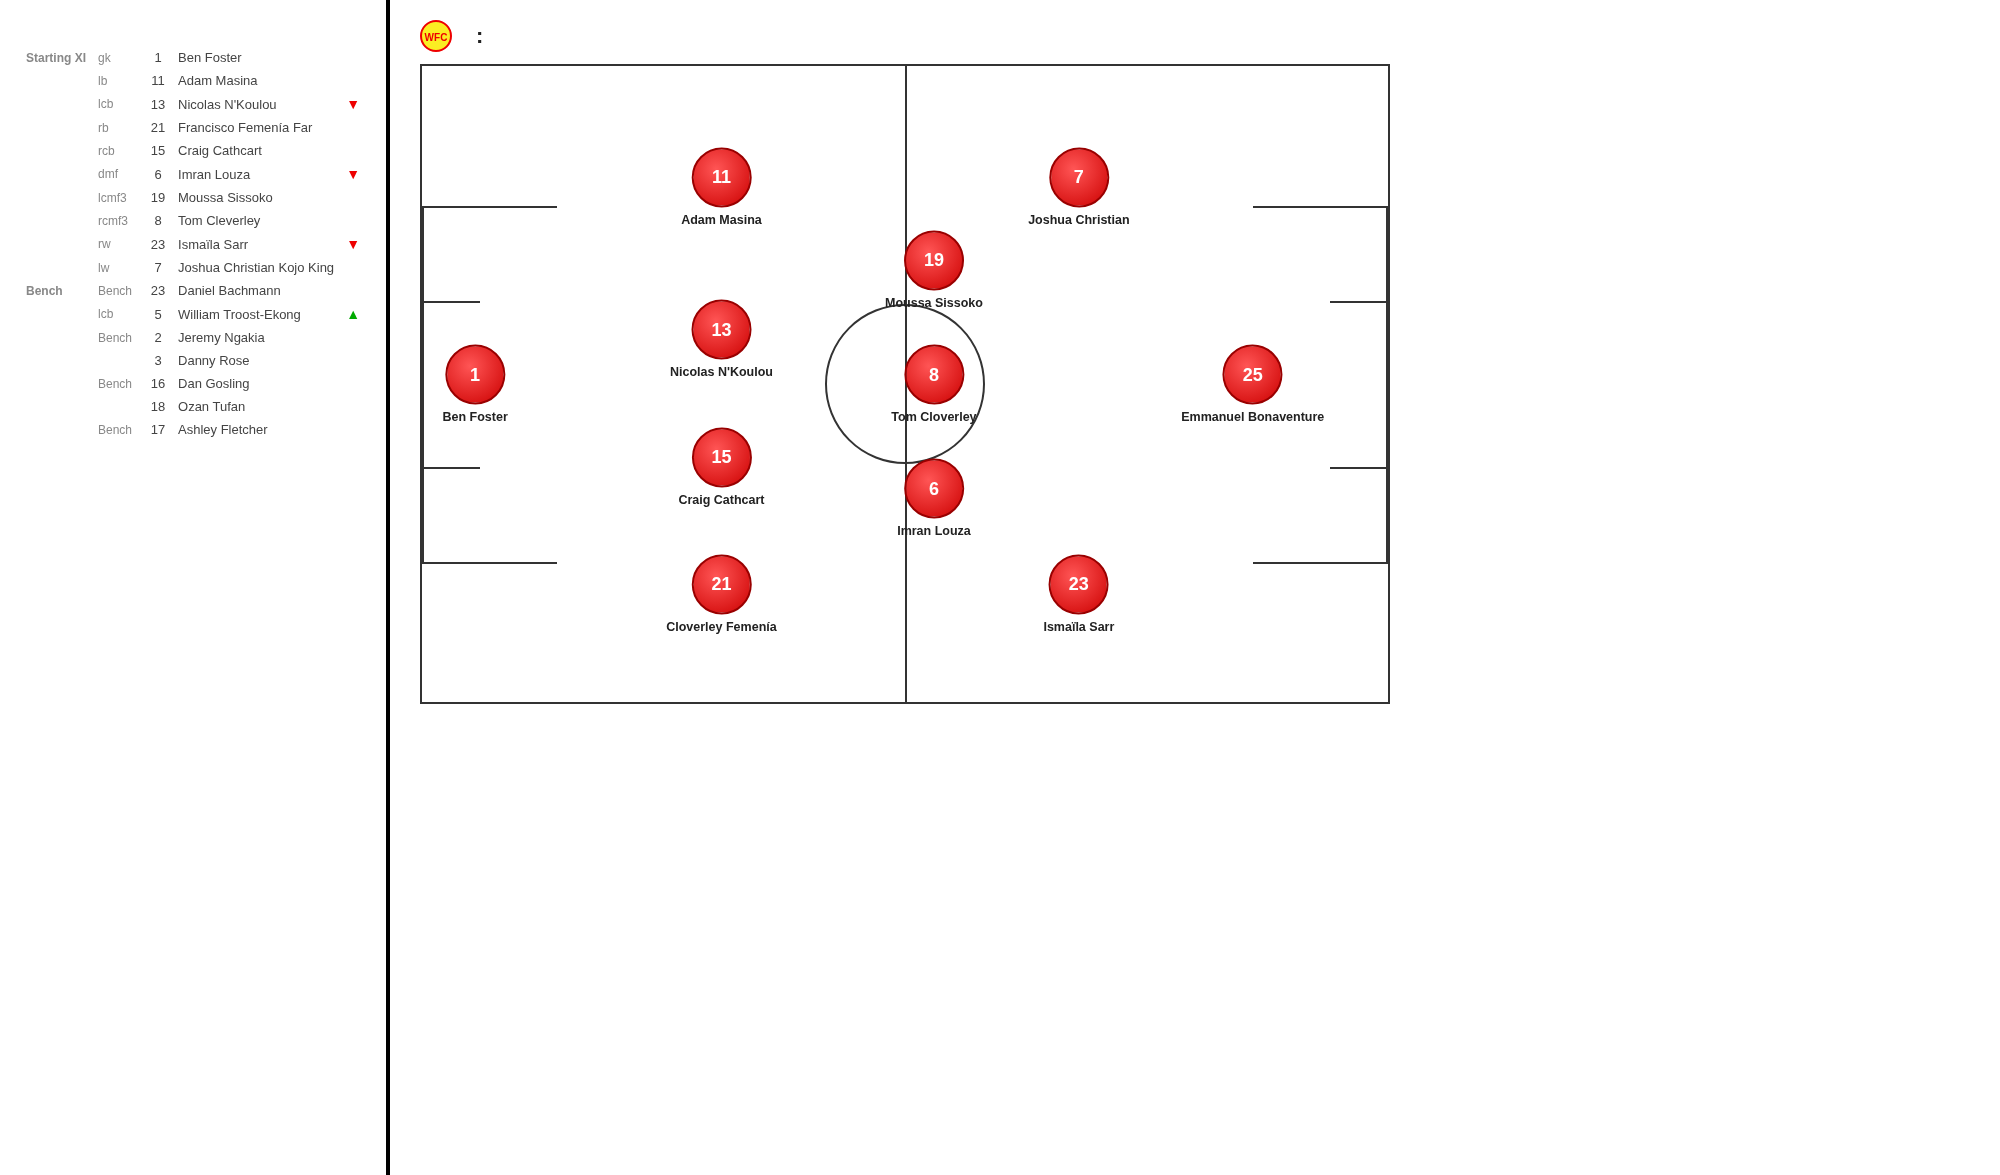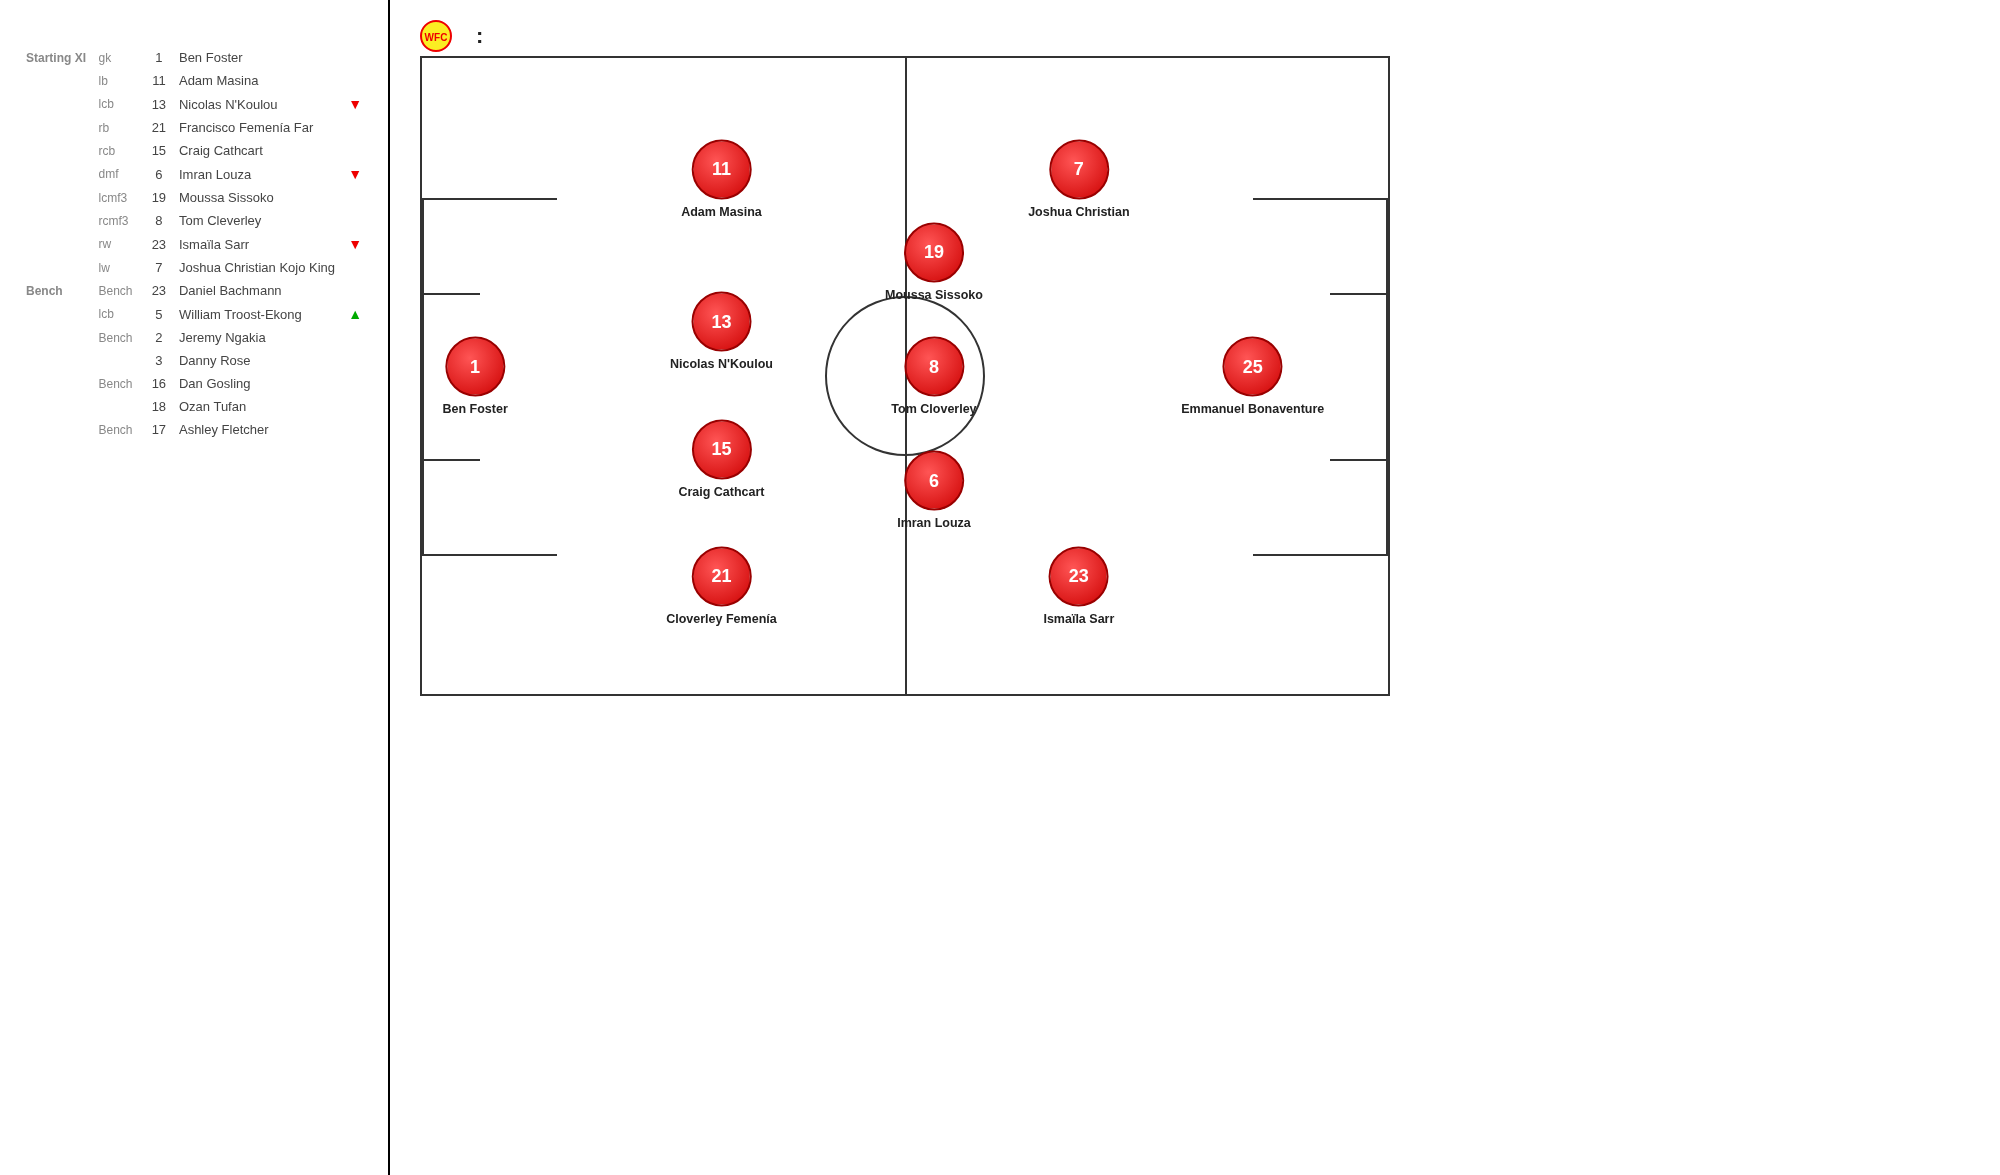--- a/index.html
+++ b/index.html
@@ -11,21 +11,21 @@
       width: 2000px;
       min-height: 1175px;
       display: flex;
       flex-direction: row;
     }
 
     
     #left-panel {
       width: 390px;
       padding: 30px 20px;
-      border-right: 2px solid #000000;
+      border-right: 4px solid #000000;
       flex-shrink: 0;
     }
     #left-panel h2 {
       font-size: 18px;
       font-weight: bold;
       margin-bottom: 16px;
       color: #222;
     }
     .lineup-table {
       width: 100%;
@@ -68,21 +68,21 @@
 
     
     #right-panel {
       flex: 1;
       padding: 20px 30px;
     }
     .formation-header {
       display: flex;
       align-items: center;
       gap: 24px;
-      margin-bottom: 4px;
+      margin-bottom: 12px;
     }
     .formation-header .club-badge {
       width: 32px;
       height: 32px;
     }
     .formation-header h2 {
       font-size: 22px;
       font-weight: bold;
       color: #222;
     }

